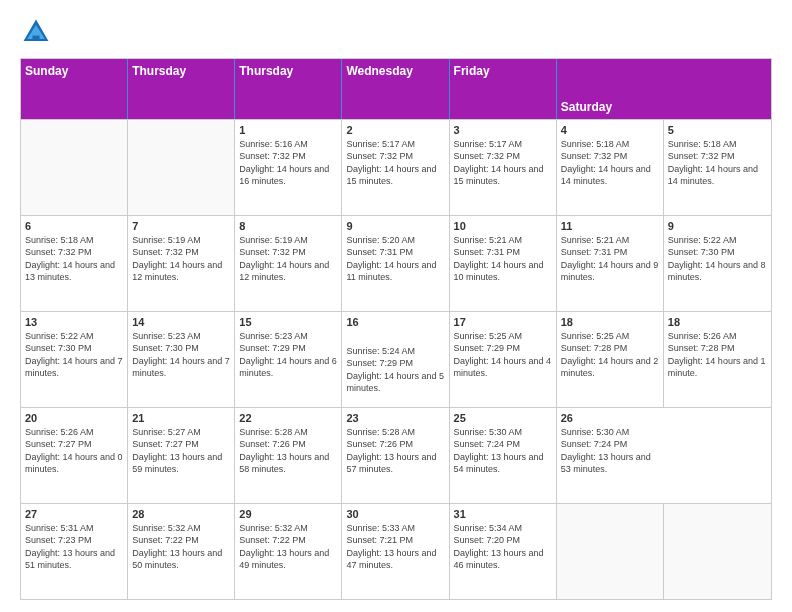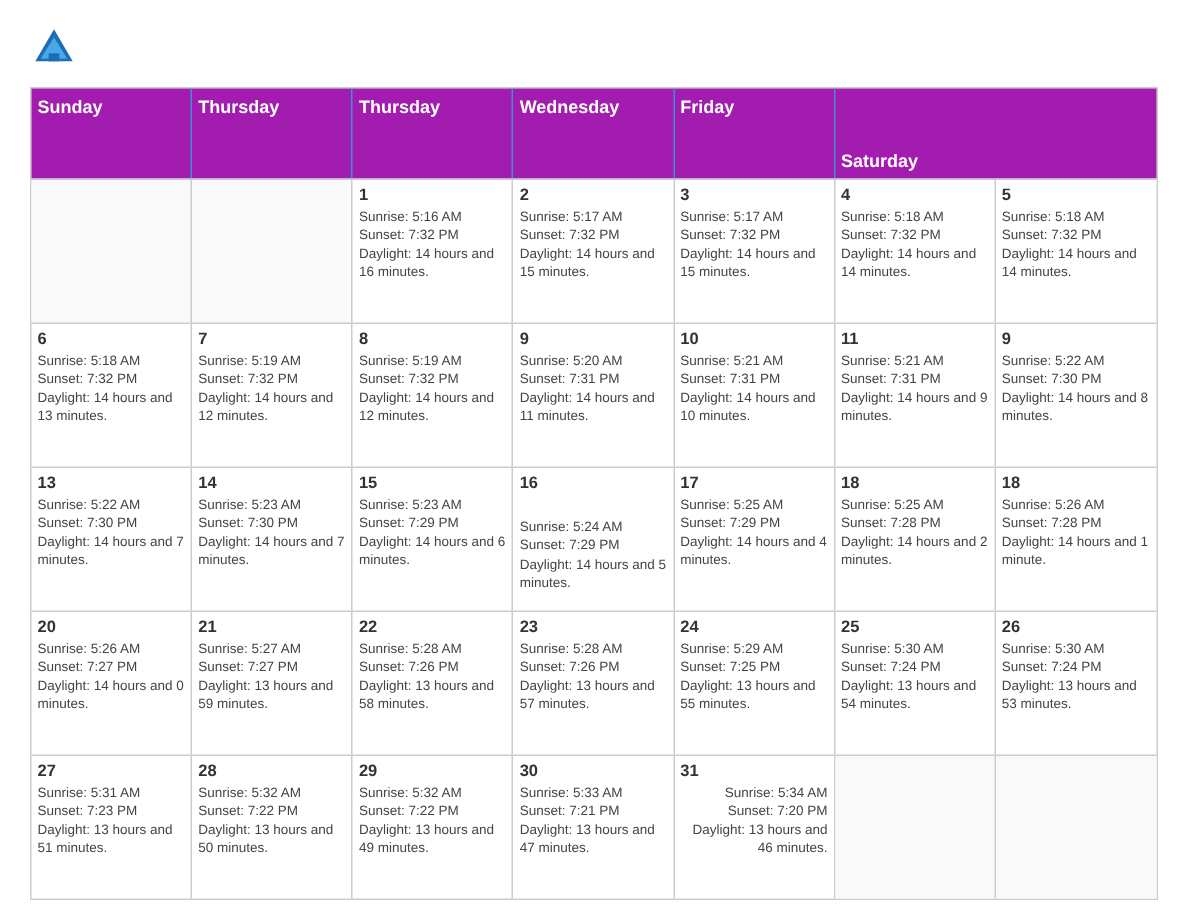--- a/index.html
+++ b/index.html
@@ -288,26 +288,20 @@
 Sunset: 7:26 PM
 Daylight: 13 hours and 58 minutes.</div>
           </div>
           <div class="cal-cell">
             <span class="day-number">23</span>
             <div class="day-info" style="white-space: pre-line;">Sunrise: 5:28 AM
 Sunset: 7:26 PM
 Daylight: 13 hours and 57 minutes.</div>
           </div>
           <div class="cal-cell">
-            <span class="day-number">24</span>
-            <div class="day-info" style="white-space: pre-line;">Sunrise: 5:29 AM
-Sunset: 7:25 PM
-Daylight: 13 hours and 55 minutes.</div>
-          </div>
-          <div class="cal-cell">
             <span class="day-number">25</span>
             <div class="day-info" style="white-space: pre-line;">Sunrise: 5:30 AM
 Sunset: 7:24 PM
 Daylight: 13 hours and 54 minutes.</div>
           </div>
           <div class="cal-cell">
             <span class="day-number">26</span>
             <div class="day-info" style="white-space: pre-line;">Sunrise: 5:30 AM
 Sunset: 7:24 PM
 Daylight: 13 hours and 53 minutes.</div>
@@ -333,21 +327,21 @@
 Daylight: 13 hours and 49 minutes.</div>
           </div>
           <div class="cal-cell">
             <span class="day-number">30</span>
             <div class="day-info" style="white-space: pre-line;">Sunrise: 5:33 AM
 Sunset: 7:21 PM
 Daylight: 13 hours and 47 minutes.</div>
           </div>
           <div class="cal-cell">
             <span class="day-number">31</span>
-            <div class="day-info" style="white-space: pre-line; text-align: right;">Sunrise: 5:34 AM
+            <div class="day-info" style="white-space: pre-line;">Sunrise: 5:34 AM
 Sunset: 7:20 PM
 Daylight: 13 hours and 46 minutes.</div>
           </div>
           <div class="cal-cell empty"></div>
           <div class="cal-cell empty"></div>
         </div>
       </div>
   </div>
 </div>
 

